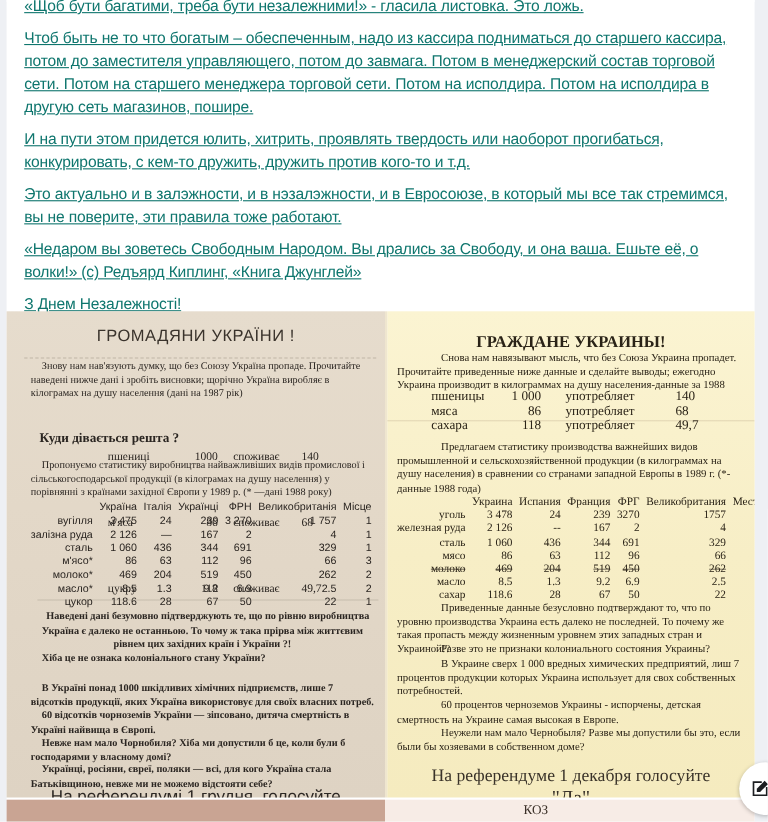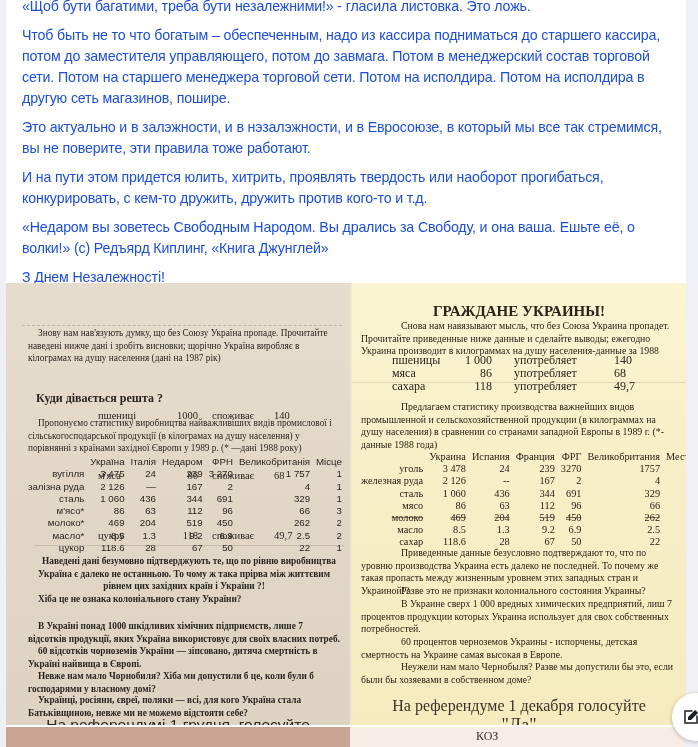--- a/index.html
+++ b/index.html
@@ -8,22 +8,23 @@
     background:#eef0f4;
     font-family:"Liberation Sans", "DejaVu Sans", sans-serif;
     position:relative;
   }
   .card {
     position:absolute; left:6px; top:0; width:680px; height:747px;
     background:#ffffff;
   }
   .post-text {
     position:absolute; left:16px; top:0; width:660px;
-    color:#1d4ed8; font-size:14.2px; line-height:21px;
+    color:#0f766e; font-size:14.2px; line-height:21px;
     letter-spacing:-0.15px;
+    text-decoration:underline;
   }
   .post-text p { margin:0 0 8px 0; }
   .post-text p.first { margin-top:-4px; }
   .photo {
     position:absolute; left:0; top:283px; width:680px; height:442px;
     display:flex;
   }
   .leaf-left {
     width:344px; height:100%; position:relative; overflow:hidden;
     background: linear-gradient(180deg,#e6dccd 0%,#e3d8c8 40%,#ded3c3 100%);
@@ -91,29 +92,30 @@
   .crease { position:absolute; left:0; right:0; height:1px; background:rgba(160,140,110,0.25); }
 </style>
 </head>
 <body>
 
 <div class="card">
   <div class="top-fade"></div>
   <div class="post-text">
     <p class="first">«Щоб бути багатими, треба бути незалежними!» - гласила листовка. Это ложь.</p>
     <p>Чтоб быть не то что богатым – обеспеченным, надо из кассира подниматься до старшего кассира, потом до заместителя управляющего, потом до завмага. Потом в менеджерский состав торговой сети. Потом на старшего менеджера торговой сети. Потом на исполдира. Потом на исполдира в другую сеть магазинов, пошире.</p>
+    <p>И на пути этом придется юлить, хитрить, проявлять твердость или наоборот прогибаться, конкурировать, с кем-то дружить, дружить против кого-то и т.д.</p>
     <p>Это актуально и в залэжности, и в нэзалэжности, и в Евросоюзе, в который мы все так стремимся, вы не поверите, эти правила тоже работают.</p>
-    <p>И на пути этом придется юлить, хитрить, проявлять твердость или наоборот прогибаться, конкурировать, с кем-то дружить, дружить против кого-то и т.д.</p>
     <p>«Недаром вы зоветесь Свободным Народом. Вы дрались за Свободу, и она ваша. Ешьте её, о волки!» (с) Редъярд Киплинг, «Книга Джунглей»</p>
     <p>З Днем Незалежності!</p>
   </div>
 
   <div class="photo">
 
     <div class="leaf-left">
+      <div class="l-title">ГРОМАДЯНИ УКРАЇНИ !</div>
       <div class="bleed"></div>
       <div class="l-para" style="top:44px; text-indent:10px; font-weight:normal;">Знову нам нав'язують думку, що без Союзу Україна пропаде. Прочитайте наведені нижче дані і зробіть висновки; щорічно Україна виробляє в кілограмах на душу населення (дані на 1987 рік)</div>
       <div class="consume" style="top:57px; top:57px;">
         <div style="height:23px"></div>
         <div class="row">
             <span class="n">пшениці</span>
             <span class="v">1000</span>
             <span style="width:62px">споживає</span>
             <span>140</span>
           </div>
@@ -131,21 +133,21 @@
           </div>
       </div>
       <div class="l-head2" style="top:108px;">Куди дівається решта ?</div>
       <div class="l-para indent" style="top:134px; font-weight:normal;">Пропонуємо статистику виробництва найважливіших видів промислової і сільськогосподарської продукції (в кілограмах на душу населення) у порівнянні з країнами західної Європи у 1989 р. (* —дані 1988 року)</div>
       <table class="stat">
         <thead>
           <tr>
             <th></th>
             <th>Україна</th>
             <th>Італія</th>
-            <th>Недаром</th>
+            <th>Українці</th>
             <th>ФРН</th>
             <th>Великобританія</th>
             <th>Місце</th>
           </tr>
         </thead>
         <tbody>
           <tr>
               <td>вугілля</td>
               <td>3 475</td>
               <td>24</td>

